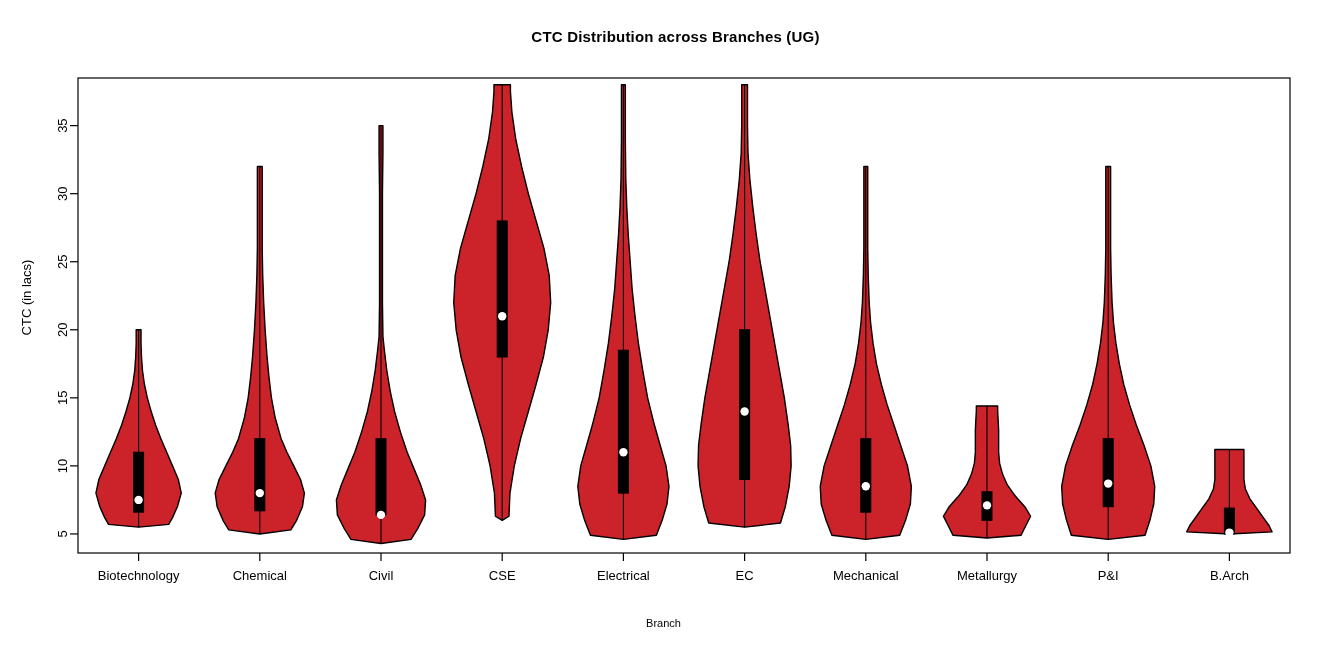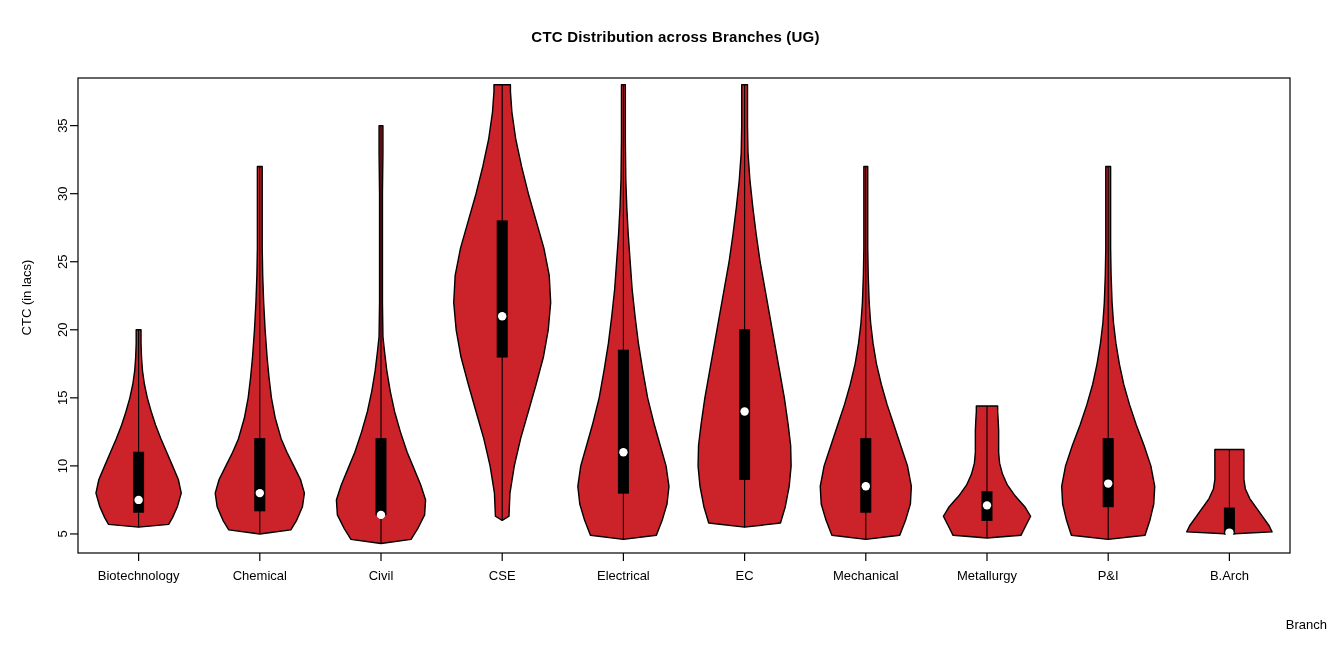--- a/index.html
+++ b/index.html
@@ -40,22 +40,22 @@
     text-align: center;
     font-size: 13px;
     transform: rotate(-90deg);
     transform-origin: center center;
   }
   .x-axis-title {
     position: absolute;
     left: 0;
     top: 617px;
     width: 1327px;
-    text-align: right;
-    font-size: 13px;
+    text-align: center;
+    font-size: 11px;
   }
   svg.plot {
     position: absolute;
     left: 0;
     top: 0;
   }
   .tick-label {
     font-family: "Liberation Sans", sans-serif;
     font-size: 13px;
     fill: #000000;

